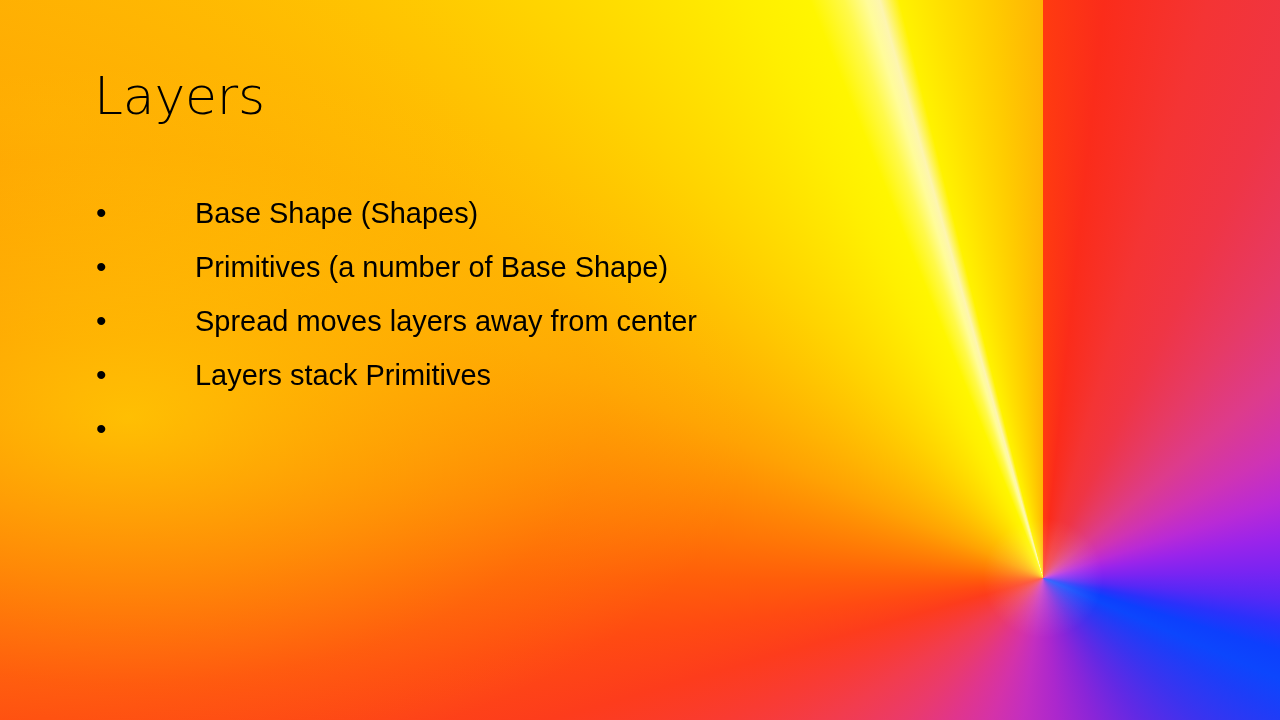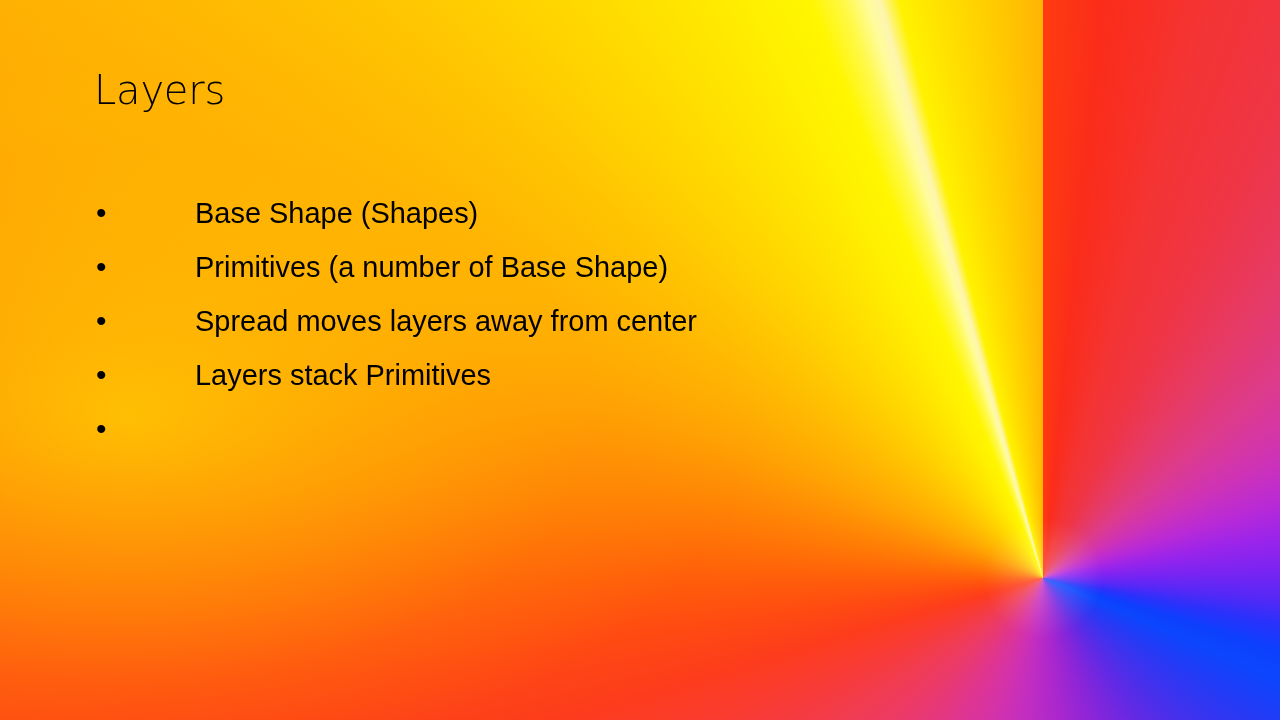--- a/index.html
+++ b/index.html
@@ -119,21 +119,21 @@
   .content {
     position: absolute;
     inset: 0;
     z-index: 5;
   }
 
   .slide-title {
     position: absolute;
     left: 94px;
     top: 68px;
-    font-size: 40px;
+    font-size: 52px;
     font-weight: 300;
     line-height: 1.1;
     color: #000000;
     letter-spacing: -0.2px;
     white-space: nowrap;
     font-family: "DejaVu Sans", "Liberation Sans", sans-serif;
     font-stretch: normal;
   }
 
   .bullet-list {

